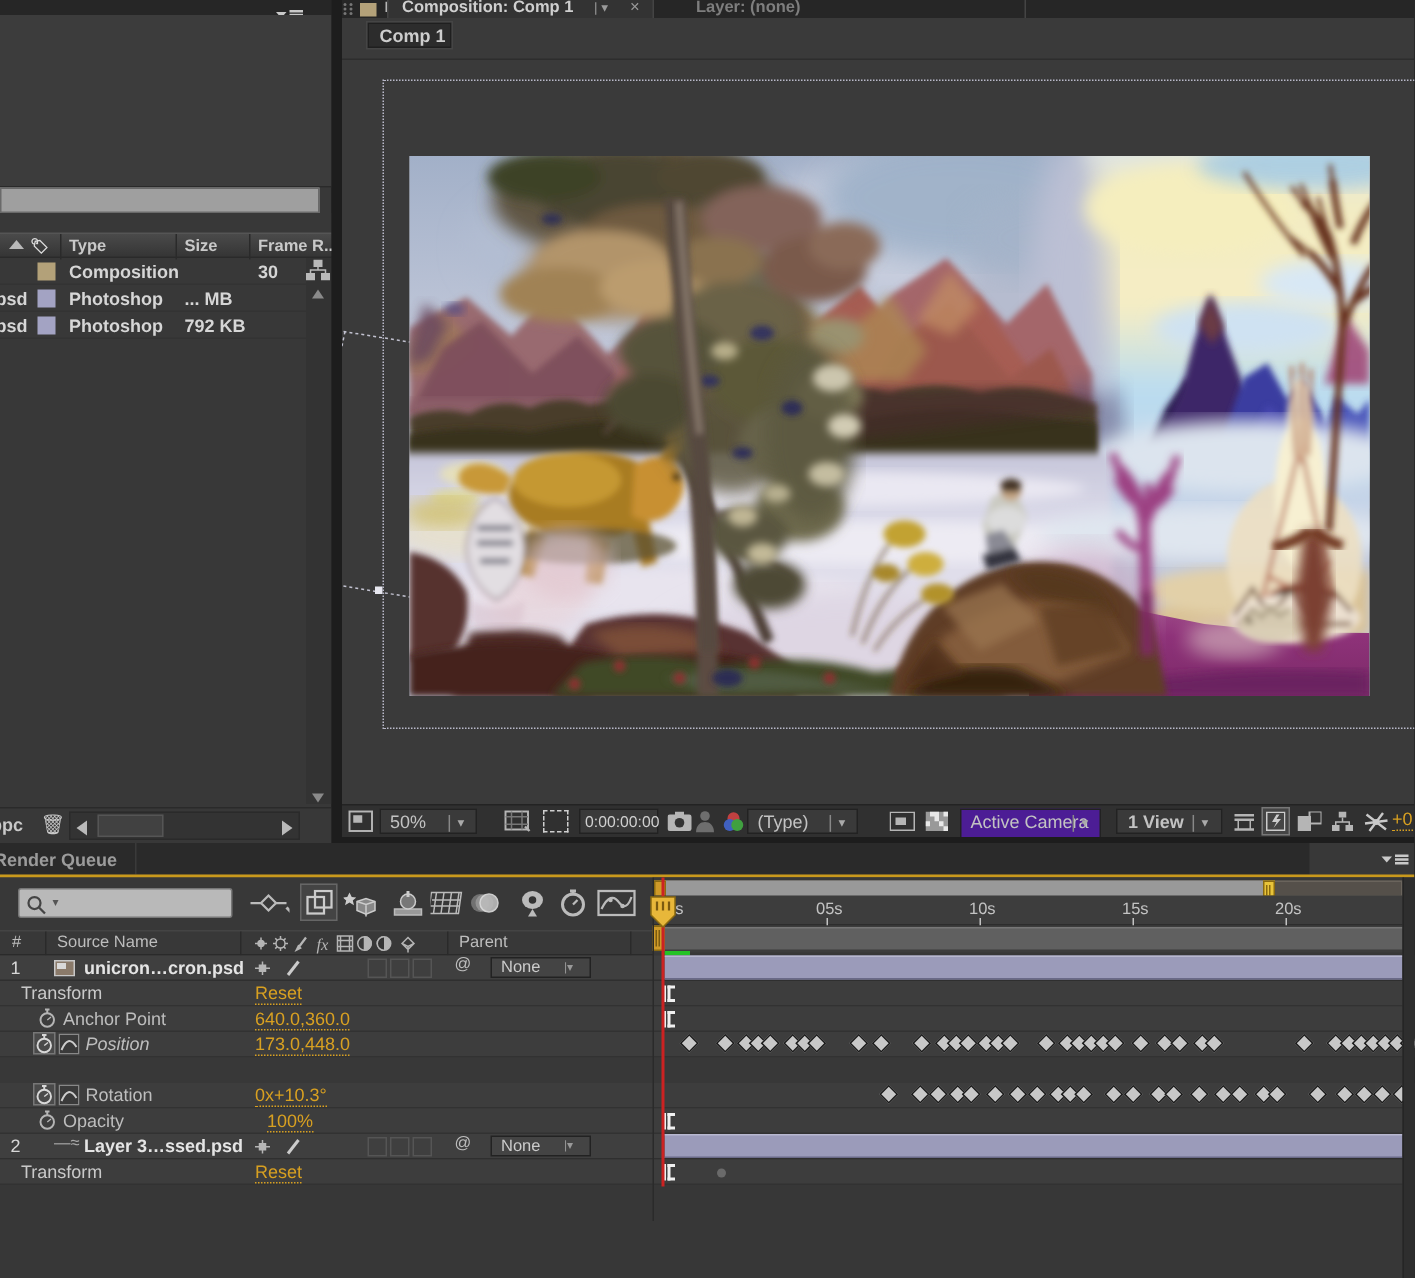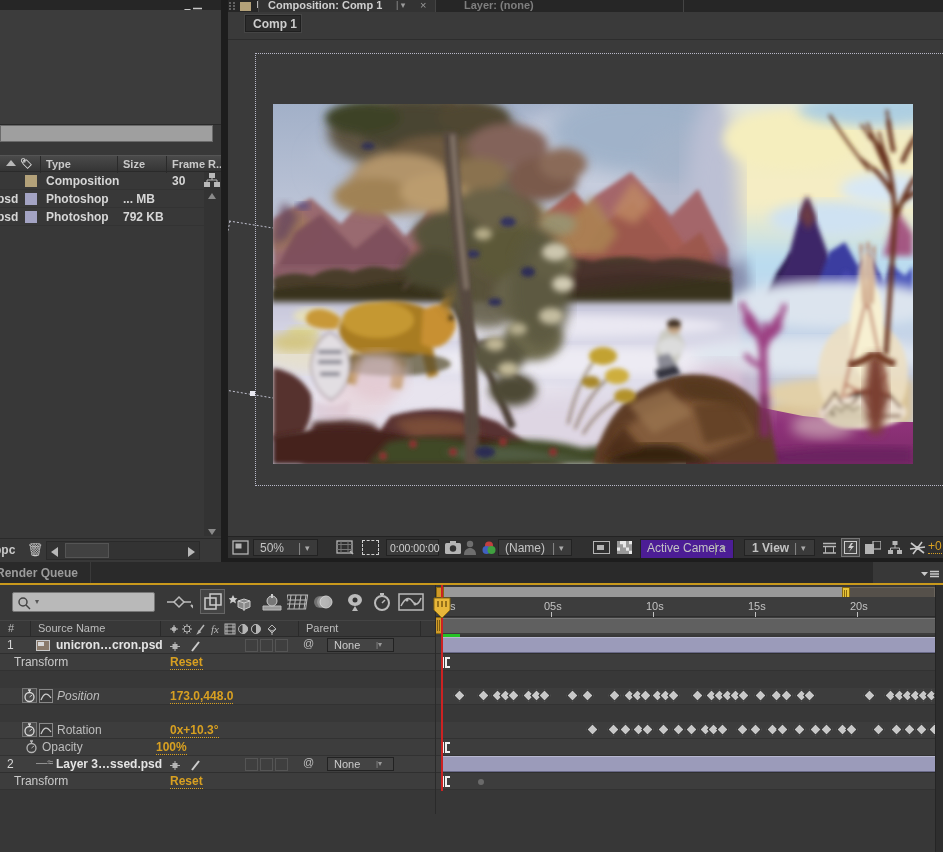--- a/index.html
+++ b/index.html
@@ -6,21 +6,21 @@
 html,body { width:943px; height:852px; overflow:hidden; background:#1d1d1d;
   font-family:"Liberation Sans", sans-serif; }
 #app { position:relative; width:943px; height:852px; }
 .abs { position:absolute; white-space:nowrap; }
 .txt { color:#c9c9c9; font-size:12px; }
 .row { position:absolute; left:0; width:943px; height:17px; }
 .kf { position:absolute; width:9px; height:9px; background:#c8c8c8; border:1px solid #1a1a1a; transform:rotate(45deg); top:3px; }
 .brk { position:absolute; left:445px; top:3px; width:5px; height:11px; border-left:2px solid #f0f0f0; border-top:2px solid #f0f0f0; border-bottom:2px solid #f0f0f0; box-sizing:border-box; }
 .brk:before { content:""; position:absolute; left:-5px; top:-2px; width:2px; height:11px; background:#f0f0f0; }
 .propname { position:absolute; color:#bdbdbd; font-size:12px; top:1px; }
-.val { position:absolute; color:#d8a021; font-size:12px; top:1px; border-bottom:1px dotted #d8a021;font-weight:bold; }
+.val { position:absolute; color:#d8a021; font-size:12px; top:1px; border-bottom:1px dotted #d8a021; }
 </style>
 </head>
 <body>
 <div id="app">
 
 <div class="abs" id="proj" style="left:0;top:0;width:221px;height:562px;background:#383838;">
   <div class="abs" style="left:0;top:0;width:221px;height:10px;background:#262626;"></div>
   <div class="abs" style="left:183px;top:1px;"><svg width="20" height="8">
           <path d="M1 2 l3.5 4 l3.5 -4 z" fill="#c9c9c9"></path>
           <path d="M10 1.5 h9 M10 4 h9 M10 6.5 h9" stroke="#c9c9c9" stroke-width="1.6"></path>
@@ -425,21 +425,21 @@
     <svg class="abs" style="left:235px;top:3px;" width="14" height="15">
           <circle cx="7" cy="4" r="3.2" fill="#6e6e6e"></circle>
           <path d="M1 15 c0 -5 3 -7 6 -7 c3 0 6 2 6 7 z" fill="#6e6e6e"></path>
         </svg>
     <svg class="abs" style="left:253px;top:3px;" width="16" height="15">
           <circle cx="8" cy="5.5" r="4" fill="#c04040"></circle>
           <circle cx="5.5" cy="10" r="4" fill="#4060c0"></circle>
           <circle cx="10.5" cy="10" r="4" fill="#40a040"></circle>
         </svg>
     <div class="abs" style="left:270px;top:2px;width:74px;height:17px;background:#3a3a3a;border:1px solid #222;">
-      <span class="abs" style="left:6px;top:1px;">(Name)</span>
+      <span class="abs" style="left:6px;top:1px;">(Type)</span>
       <span class="abs" style="left:53px;top:1px;color:#888;">|</span>
       <span class="abs" style="left:60px;top:3px;color:#aaa;font-size:9px;">▾</span>
     </div>
     <svg class="abs" style="left:365px;top:4px;" width="17" height="13">
           <rect x="0.5" y="0.5" width="16" height="12" fill="none" stroke="#b5b5b5"></rect>
           <rect x="4" y="4" width="7" height="5" fill="#b5b5b5"></rect>
         </svg>
     <svg class="abs" style="left:389px;top:4px;" width="15" height="13">
           <rect x="0" y="0" width="15" height="13" fill="#999"></rect>
           <path d="M0 0 h3 v3.25 h3 v3.25 h3 v3.25 h3 v3.25 h3 v-3.25 h-3 v-3.25 h-3 v-3.25 h-3 v-3.25 z M6 0 h3 v3.25 h-3 z M12 0 h3 v3.25 h-3 z M0 6.5 h3 v3.25 h-3 z M0 13 h3 v0 h-3 z" fill="#e8e8e8"></path>
@@ -633,20 +633,30 @@
       <div class="abs" style="left:275px;top:2px;width:13px;height:13px;border:1px solid #555;"></div>
       <span class="abs" style="left:303px;top:0px;color:#bdbdbd;font-size:11px;">@</span>
       <div class="abs" style="left:327px;top:1px;width:67px;height:14px;background:#444;border:1px solid #222;color:#ccc;font-size:11px;">
             <span class="abs" style="left:6px;top:0px;">None</span>
             <span class="abs" style="left:48px;top:1px;color:#999;font-size:8px;">|▾</span>
           </div>
     </div>
     <div class="row" style="top:17px;background:#3d3d3d;border-bottom:1px solid #323232;">
       <span class="propname" style="left:14px;color:#c9c9c9;">Transform</span>
       <span class="val" style="left:170px;">Reset</span>
+      <span class="brk"></span>
+    </div>
+    <div class="row" style="top:34px;background:#3d3d3d;border-bottom:1px solid #323232;">
+      <span class="abs" style="left:25px;top:1px;"><svg width="13" height="14">
+              <circle cx="6.5" cy="8" r="4.5" fill="none" stroke="#b5b5b5" stroke-width="1.3"></circle>
+              <path d="M5 1 h3 M6.5 1 v2.5" stroke="#b5b5b5" stroke-width="1.3" fill="none"></path>
+              <path d="M6.5 8 l2.5 -2" stroke="#b5b5b5" stroke-width="1" fill="none"></path>
+            </svg></span>
+      <span class="propname" style="left:42px;">Anchor Point</span>
+      <span class="val" style="left:170px;">640.0,360.0</span>
       <span class="brk"></span>
     </div>
     <div class="row" id="rowpos" style="top:51px;background:#3d3d3d;border-bottom:1px solid #323232;">
       <span class="abs" style="left:22px;top:1px;">
             <div style="position:absolute;left:0;top:-1px;width:15px;height:15px;background:#4a4a4a;border:1px solid #777;"></div>
             <svg style="position:absolute;left:1px;top:0;" width="13" height="14">
               <circle cx="6.5" cy="8" r="4.5" fill="none" stroke="#d8d8d8" stroke-width="1.3"></circle>
               <path d="M5 1 h3 M6.5 1 v2.5" stroke="#d8d8d8" stroke-width="1.3" fill="none"></path>
               <path d="M6.5 8 l2.5 -2" stroke="#d8d8d8" stroke-width="1" fill="none"></path>
             </svg>
@@ -735,21 +745,21 @@
           <span class="kf" style="left:917px;"></span>
           <span class="kf" style="left:930px;"></span>
     </div>
     <div class="row" style="top:102px;background:#3d3d3d;border-bottom:1px solid #323232;">
       <span class="abs" style="left:25px;top:1px;"><svg width="13" height="14">
               <circle cx="6.5" cy="8" r="4.5" fill="none" stroke="#b5b5b5" stroke-width="1.3"></circle>
               <path d="M5 1 h3 M6.5 1 v2.5" stroke="#b5b5b5" stroke-width="1.3" fill="none"></path>
               <path d="M6.5 8 l2.5 -2" stroke="#b5b5b5" stroke-width="1" fill="none"></path>
             </svg></span>
       <span class="propname" style="left:42px;">Opacity</span>
-      <span class="val" style="left:156px;">100%</span>
+      <span class="val" style="left:178px;">100%</span>
       <span class="brk"></span>
     </div>
     <div class="row" style="top:119px;background:#3f3f3f;border-bottom:1px solid #2f2f2f;">
       <div class="abs" style="left:443px;top:0px;width:492px;height:16px;background:#9b9bba;border-top:1px solid #b8b8d0;border-bottom:1px solid #6a6a88;"></div>
       <span class="abs" style="left:7px;top:1px;color:#d8d8d8;font-size:12px;">2</span>
       <span class="abs" style="left:36px;top:0px;color:#aaa;font-size:11px;">—≈</span>
       <span class="abs" style="left:56px;top:1px;color:#e4e4e4;font-size:12px;font-weight:bold;">Layer 3…ssed.psd</span>
       <span class="abs" style="left:168px;top:2px;"><svg width="40" height="13">
               <path d="M2 6.5 h10 M7 2 v9" stroke="#b5b5b5"></path>
               <rect x="4.5" y="4" width="5" height="5" fill="#b5b5b5"></rect>

